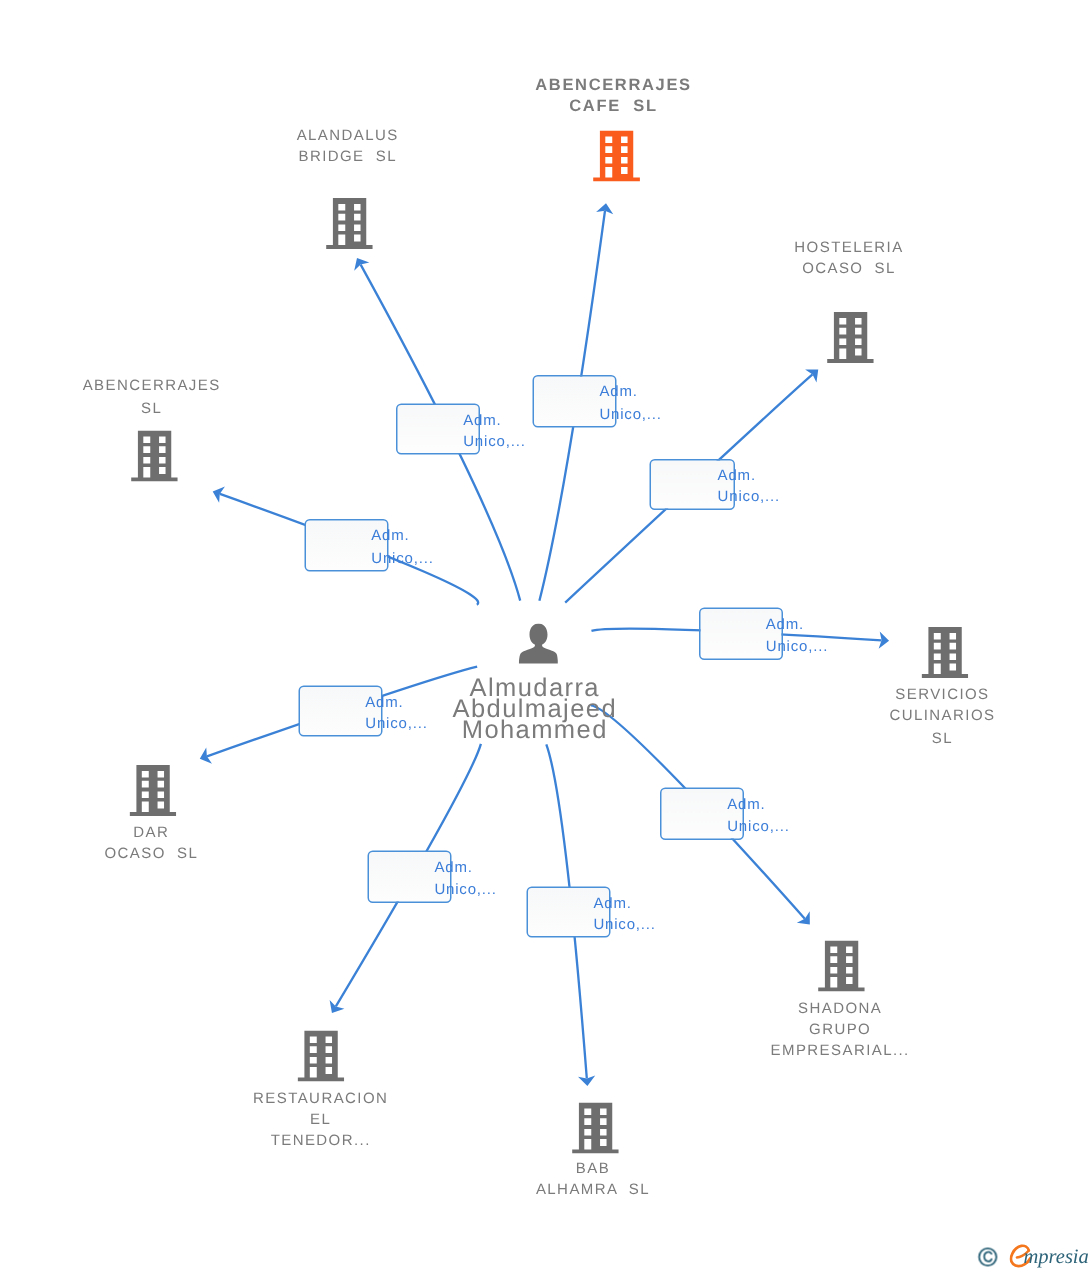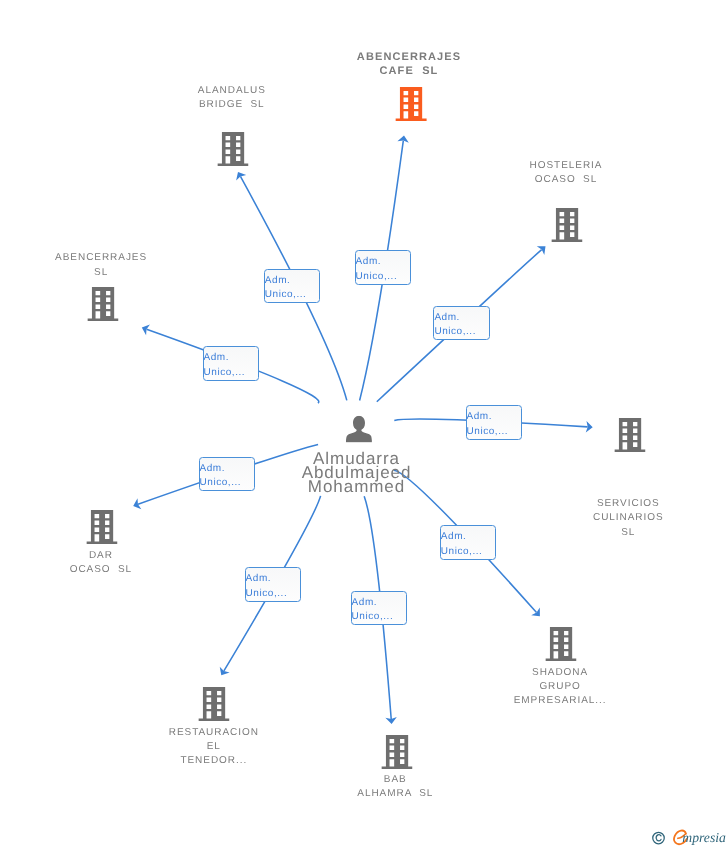--- a/index.html
+++ b/index.html
@@ -12,21 +12,21 @@
   .node{position:absolute;width:0;height:0;}
   .node .ico{position:absolute;transform:translate(-50%,-50%);line-height:0;font-size:0;}
   .node .ico svg{display:block;}
   .nlabel{position:absolute;text-align:center;color:#7b7b7b;font-size:10px;line-height:14.3px;
           letter-spacing:.95px;white-space:pre;transform:translate3d(-50%,0,0);}
   .nlabel.center{font-size:17px;letter-spacing:.95px;}
   .nlabel.hl{font-weight:bold;font-size:11px;letter-spacing:1.1px;}
   .elabel{position:absolute;border:1.3px solid #4a90d9;border-radius:3.5px;
           background:linear-gradient(#f7f8f9,#fdfdfd);color:#3b7dd8;font-size:10px;
           line-height:14.2px;text-align:left;padding-top:4px;box-sizing:border-box;
-          letter-spacing:.55px;}
+          letter-spacing:.55px;padding-left:44px;}
   #brand{position:absolute;left:651px;top:829px;display:flex;align-items:center;text-align:right;}
   #brand svg{display:block;}
   #cmark{margin-right:7px;margin-top:0px;}
 </style>
 </head>
 <body>
 
 <div id="stage">
   <svg id="edges" viewBox="0 0 728 850">
       <path d="M359.60 400.50 Q377.81 328.93 403.32 140.53" fill="none" stroke="#3b82d6" stroke-width="1.55"></path>
@@ -85,21 +85,21 @@
       </div>
       <div class="nlabel" style="left: 101.1px; top: 251.3px;">ABENCERRAJES
 SL</div>
       <div class="node" style="left: 630px; top: 435.4px;">
         <div class="ico">
           <svg viewBox="0 0 30.3 33" width="31.2" height="34">
             <path fill="#6e6e6e" fill-rule="evenodd" d="M4.4 0 H26.0 V30.5 H30.3 V33 H0 V30.5 H4.4 ZM7.9 3.8 H12.4 V8.0 H7.9 ZM18.1 3.8 H22.3 V8.0 H18.1 ZM7.9 10.2 H12.4 V14.6 H7.9 ZM18.1 10.2 H22.3 V14.6 H18.1 ZM7.9 17.1 H12.4 V21.3 H7.9 ZM18.1 17.1 H22.3 V21.3 H18.1 ZM7.9 23.6 H12.4 V30.5 H7.9 ZM18.1 23.6 H22.3 V28.2 H18.1 Z"></path>
           </svg>
         </div>
       </div>
-      <div class="nlabel" style="left: 628.3px; top: 457px; margin-top: 40px;">SERVICIOS
+      <div class="nlabel" style="left: 628.3px; top: 457px;">SERVICIOS
 CULINARIOS
 SL</div>
       <div class="node" style="left: 102.1px; top: 527px;">
         <div class="ico">
           <svg viewBox="0 0 30.3 33" width="31.2" height="34">
             <path fill="#6e6e6e" fill-rule="evenodd" d="M4.4 0 H26.0 V30.5 H30.3 V33 H0 V30.5 H4.4 ZM7.9 3.8 H12.4 V8.0 H7.9 ZM18.1 3.8 H22.3 V8.0 H18.1 ZM7.9 10.2 H12.4 V14.6 H7.9 ZM18.1 10.2 H22.3 V14.6 H18.1 ZM7.9 17.1 H12.4 V21.3 H7.9 ZM18.1 17.1 H22.3 V21.3 H18.1 ZM7.9 23.6 H12.4 V30.5 H7.9 ZM18.1 23.6 H22.3 V28.2 H18.1 Z"></path>
           </svg>
         </div>
       </div>
       <div class="nlabel" style="left: 100.9px; top: 549px;">DAR

